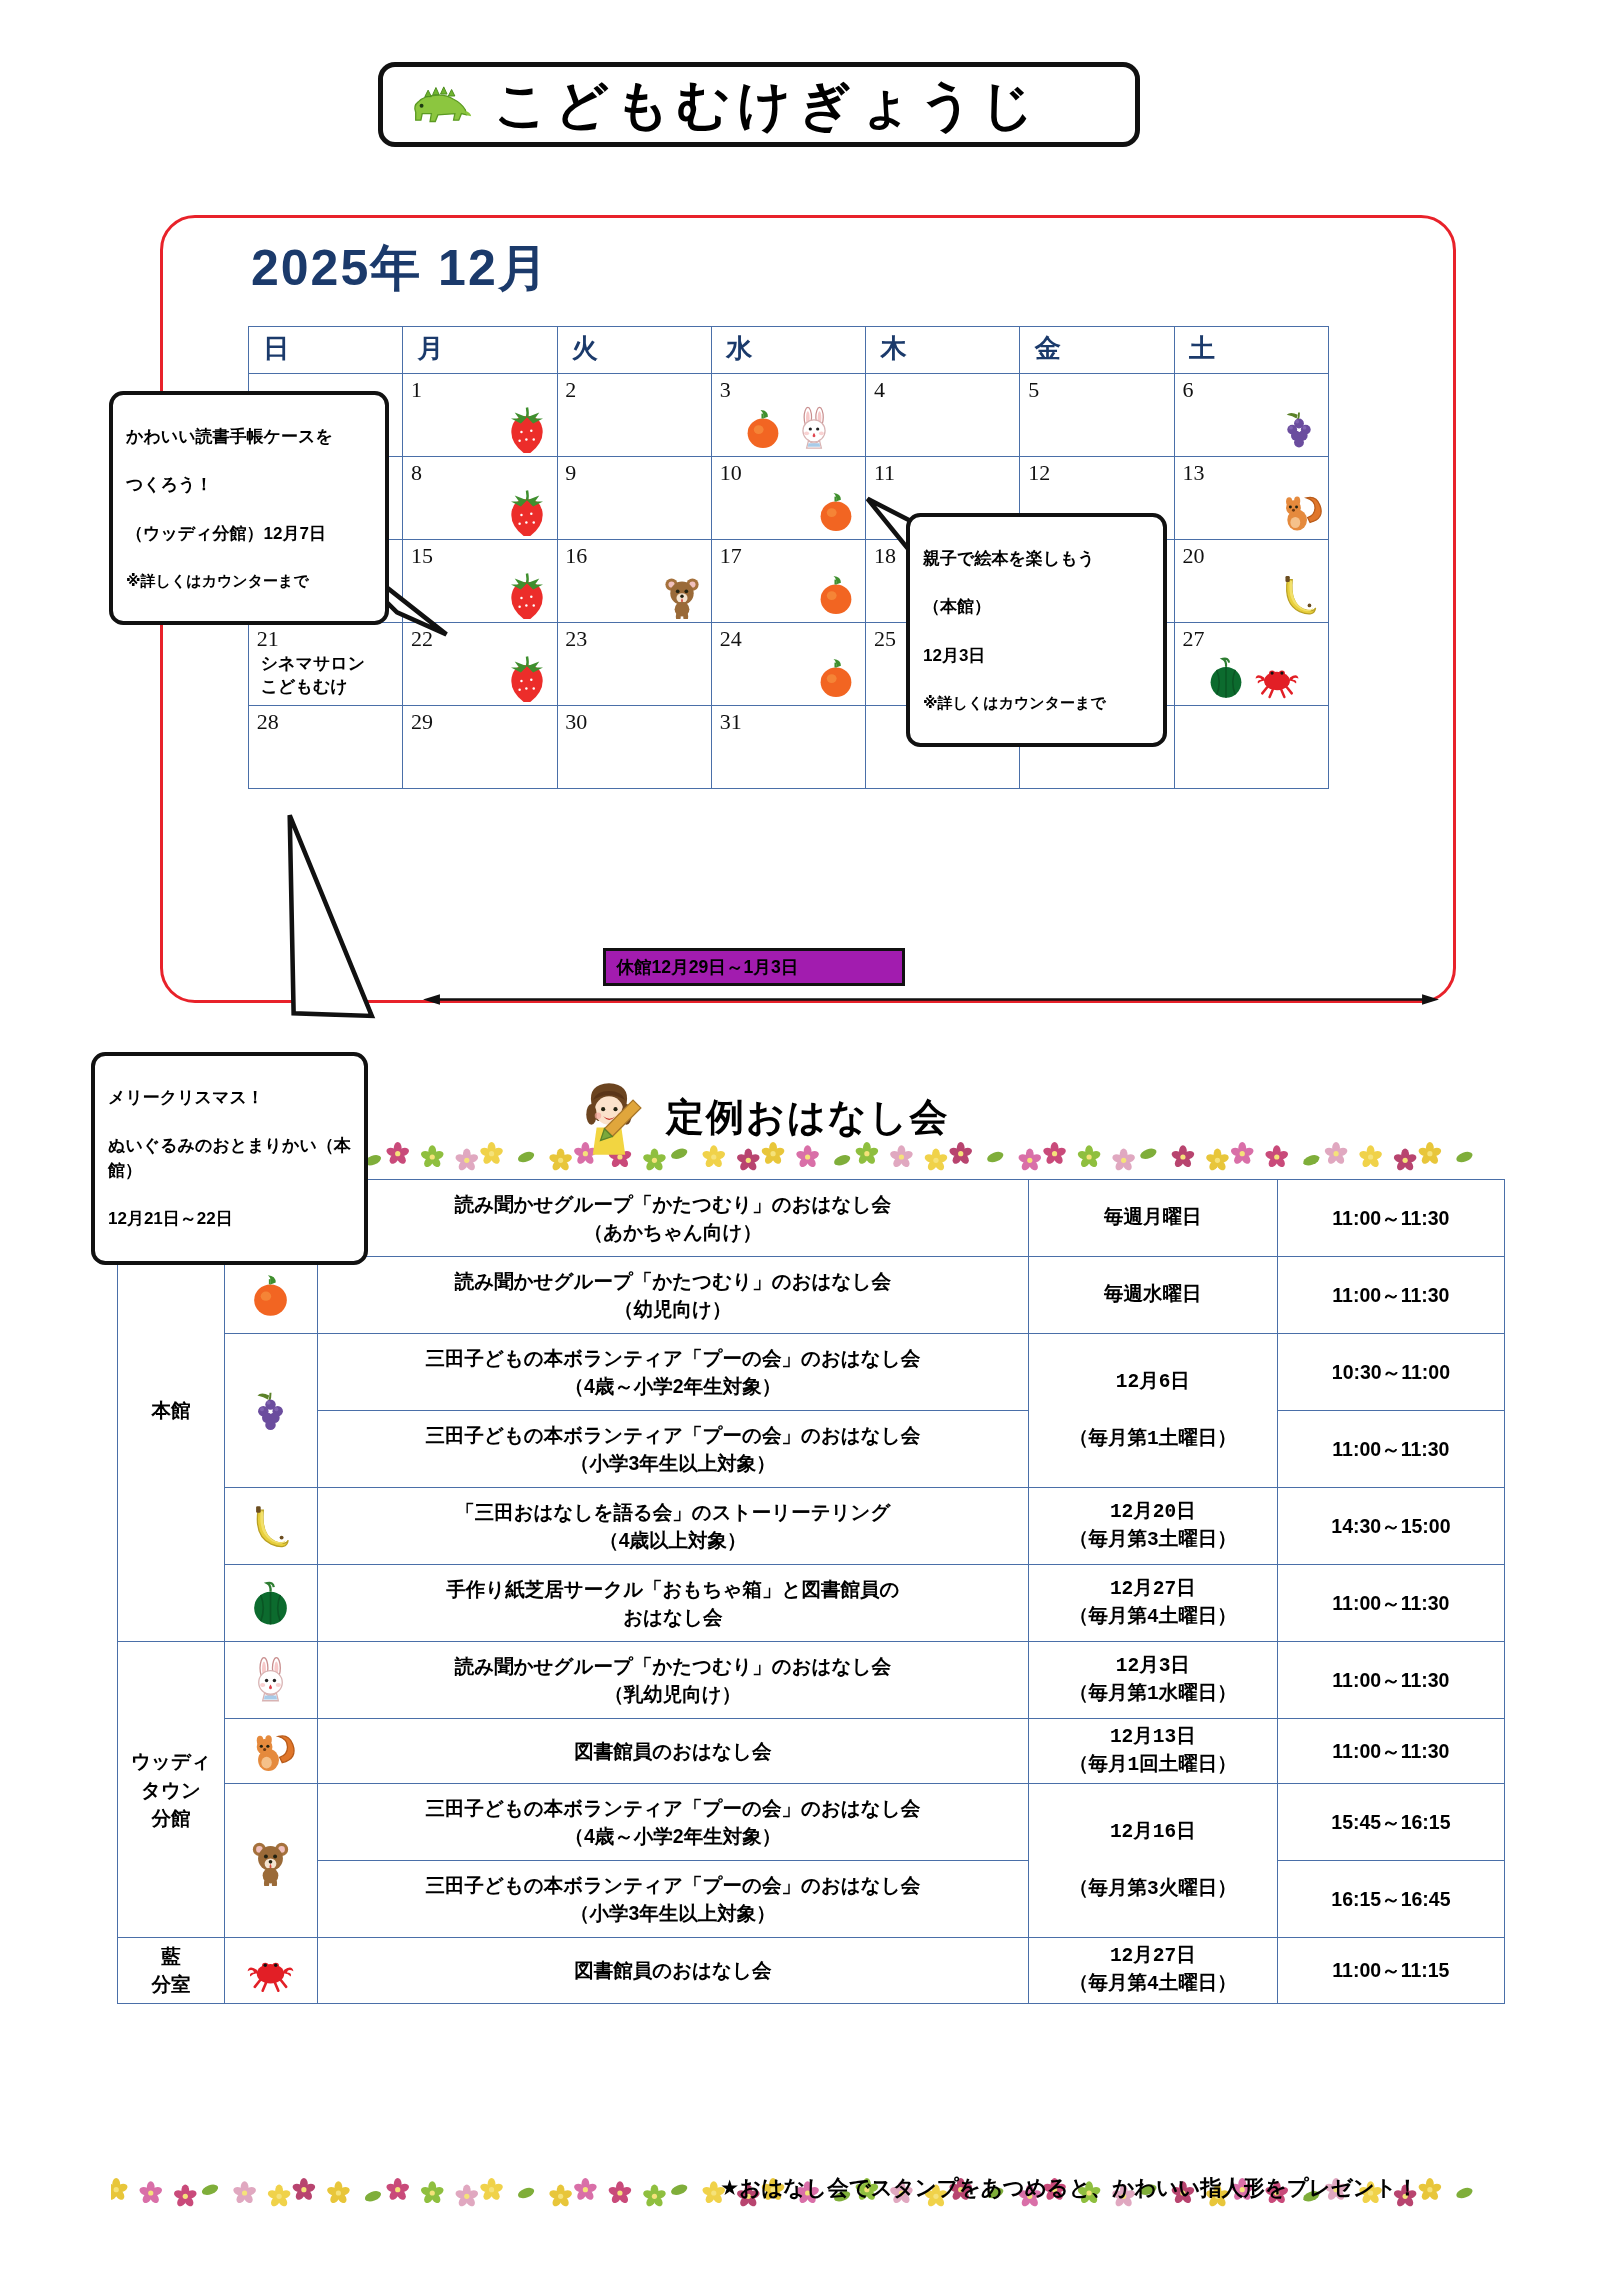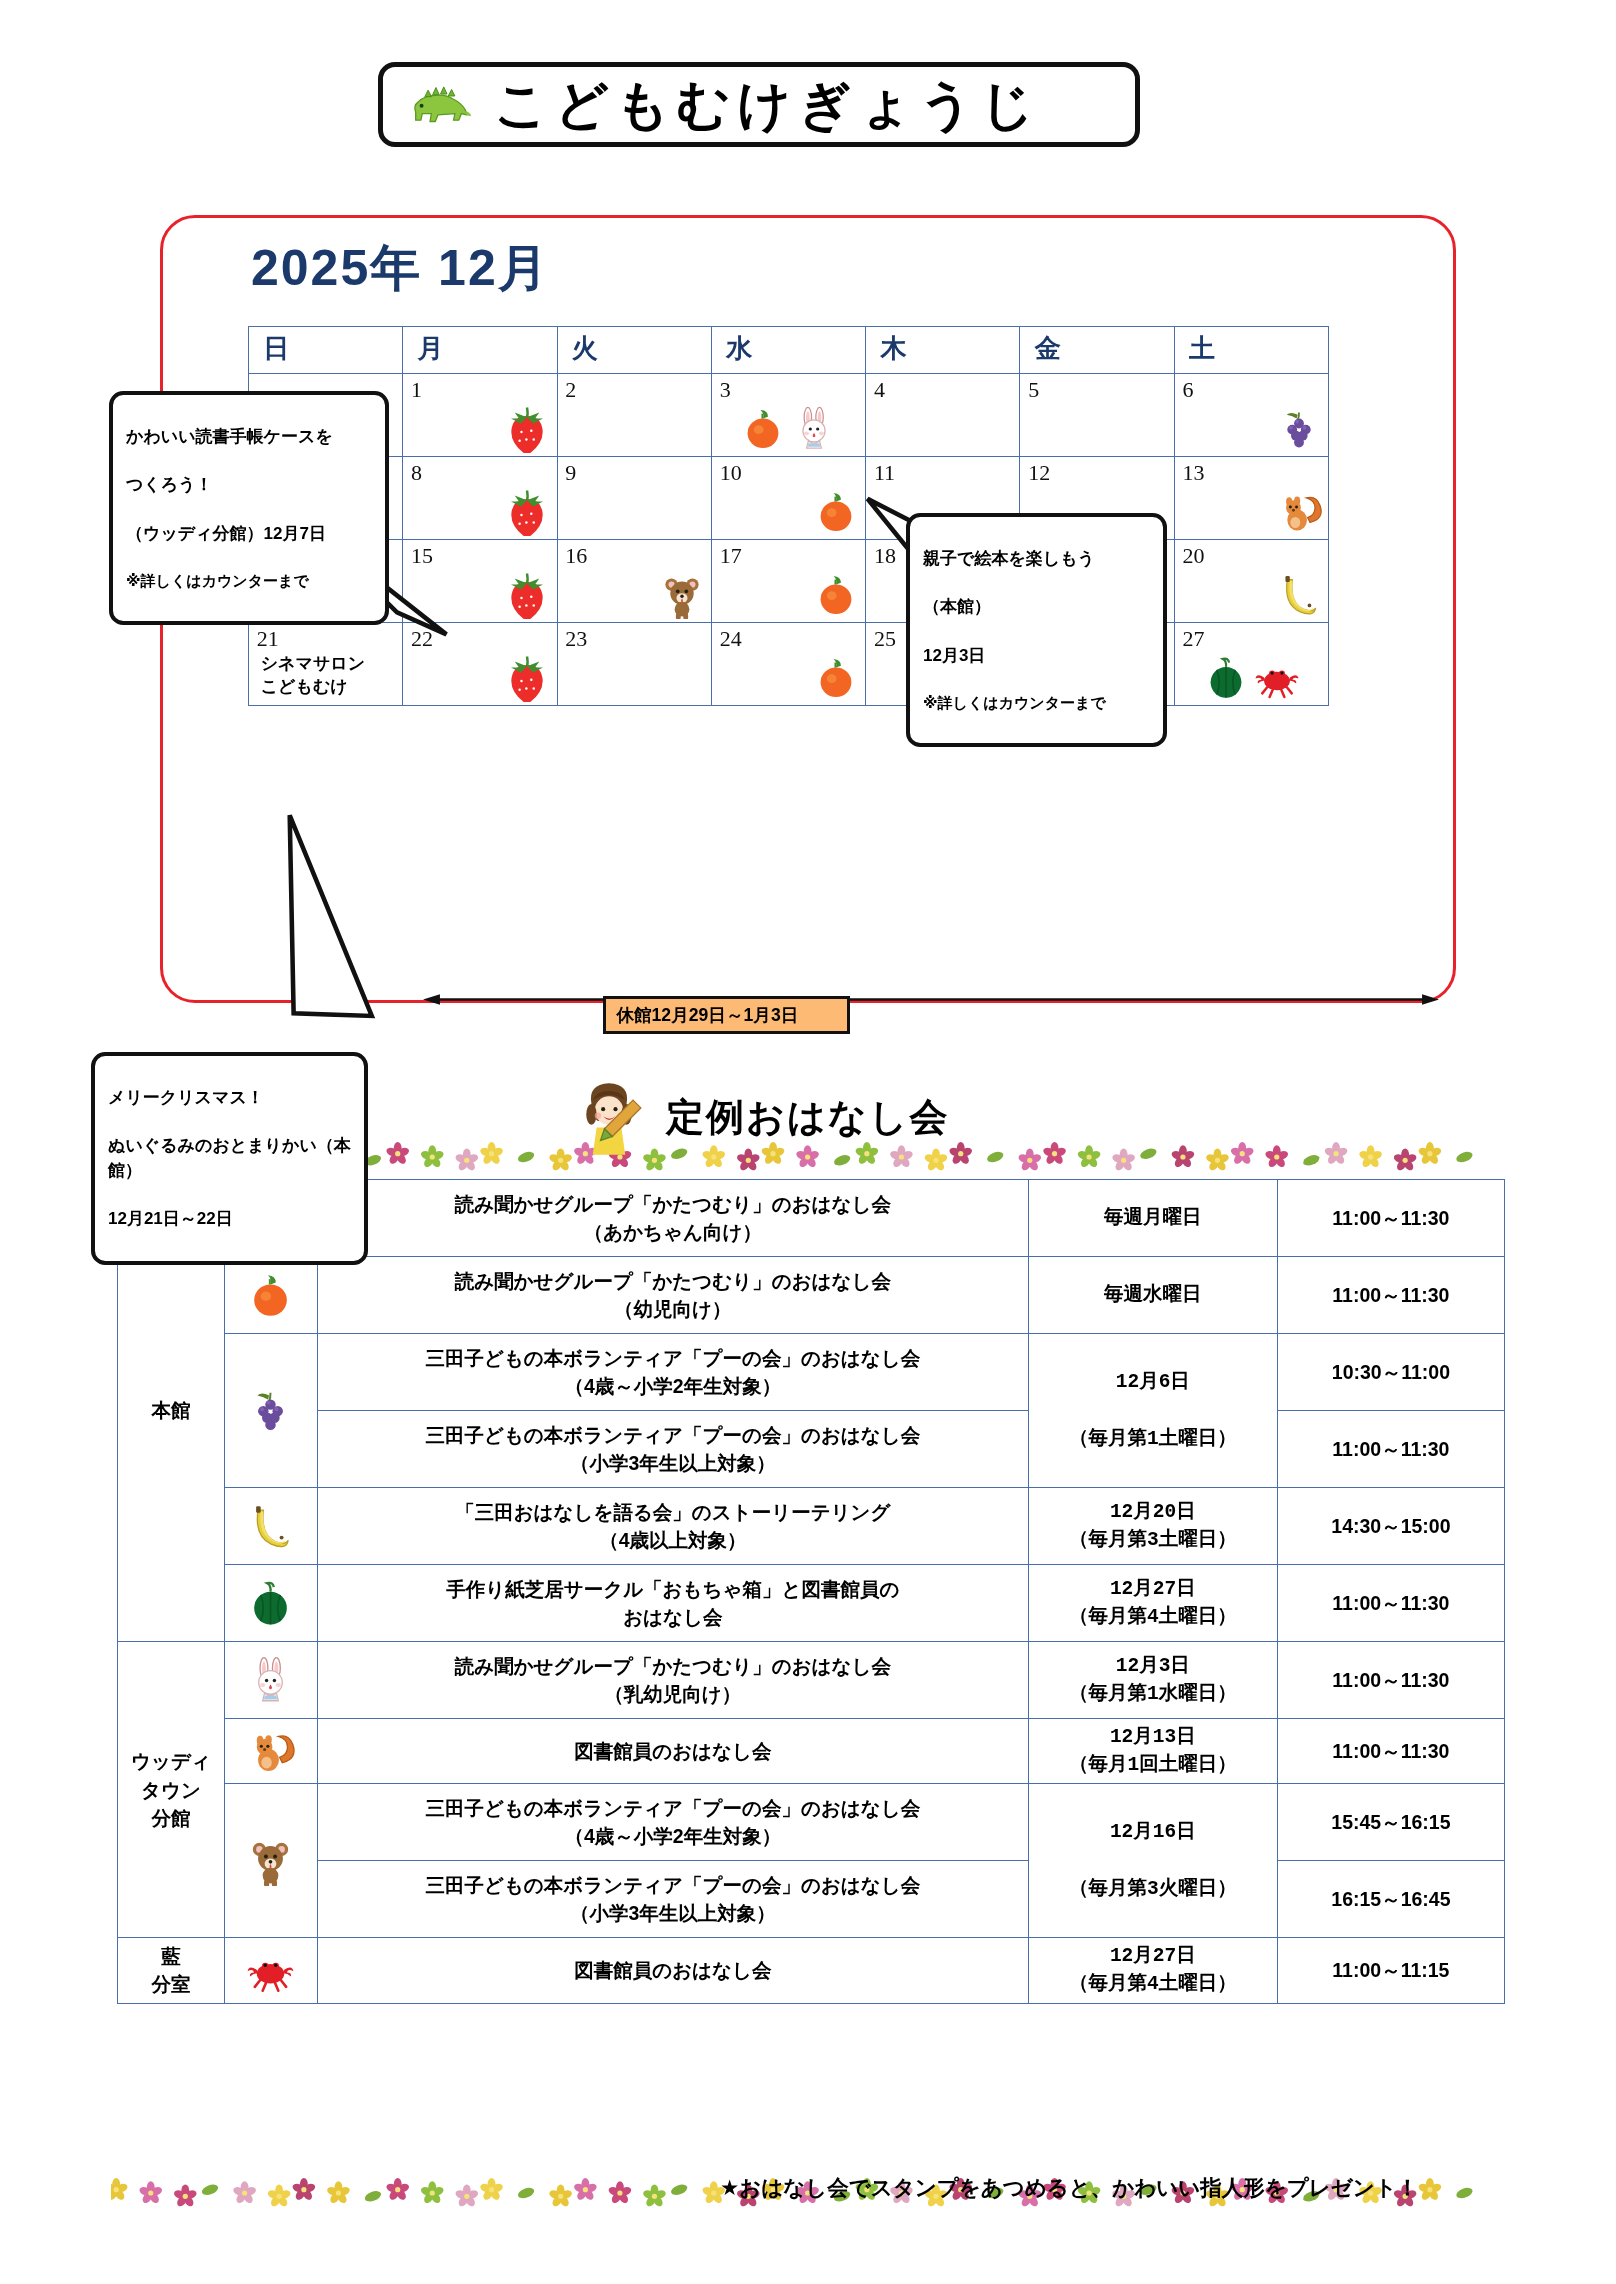--- a/index.html
+++ b/index.html
@@ -84,24 +84,24 @@
   }
   .bubble .small { font-size: 15px; }
   .bubble-1 { left: 109px; top: 391px; width: 280px; }
   .bubble-2 { left: 906px; top: 513px; width: 261px; }
   .bubble-3 { left: 91px; top: 1052px; width: 277px; }
   .tail { position: absolute; z-index: 39; }
 
   
   .closed-note {
     position: absolute; left: 603px; top: 948px;
-    width: 247px; height: 38px;
-    border: 3.3px solid #111; background: #fdba74;
+    width: 302px; height: 38px;
+    border: 3.3px solid #111; background: #a21caf;
     display: flex; align-items: center; padding-left: 10.4px;
-    font-size: 17.6px; font-weight: bold; z-index: 35; margin-top: 48px;
+    font-size: 17.6px; font-weight: bold; z-index: 35;
   }
   .arrow-line { position: absolute; left: 423px; top: 993px; width: 1016px; height: 13px; z-index: 34; }
 
   
   .story-head {
     position: absolute; left: 573px; top: 1078px;
     display: flex; align-items: center; gap: 21px; z-index: 20;
   }
   .story-title { font-size: 38px; font-weight: bold; letter-spacing: 2px; white-space: nowrap; }
   .flower-band { position: absolute; left: 111px; width: 1401px; height: 34px; }
@@ -427,20 +427,37 @@
       <path d="M58 38 q12 -8 14 2 q-8 -4 -10 2 q8 0 6 6 q-6 -6 -12 -4 Z" fill="#e21f26"></path>
       <g stroke="#e21f26" stroke-width="4" fill="none" stroke-linecap="round">
         <path d="M21 54 l-8 10"></path>
                   <path d="M30 58 l-5 12"></path>
                   <path d="M44 58 l5 12"></path>
                   <path d="M53 54 l8 10"></path>
       </g>
               </svg>
             </span>
           </td>
+        </tr>
+        <tr>
+          <td>
+            <span class="daynum">28</span>
+          </td>
+          <td>
+            <span class="daynum">29</span>
+          </td>
+          <td>
+            <span class="daynum">30</span>
+          </td>
+          <td>
+            <span class="daynum">31</span>
+          </td>
+          <td></td>
+          <td></td>
+          <td></td>
         </tr>
       </tbody>
   </table>
 
   <svg class="arrow-line" viewBox="0 0 1560 20" preserveAspectRatio="none">
     <line x1="20" y1="10" x2="1545" y2="10" stroke="#111" stroke-width="4"></line>
     <polygon points="0,10 26,2 26,18" fill="#111"></polygon>
     <polygon points="1560,10 1534,2 1534,18" fill="#111"></polygon>
   </svg>
   <div class="closed-note">休館12月29日～1月3日</div>

